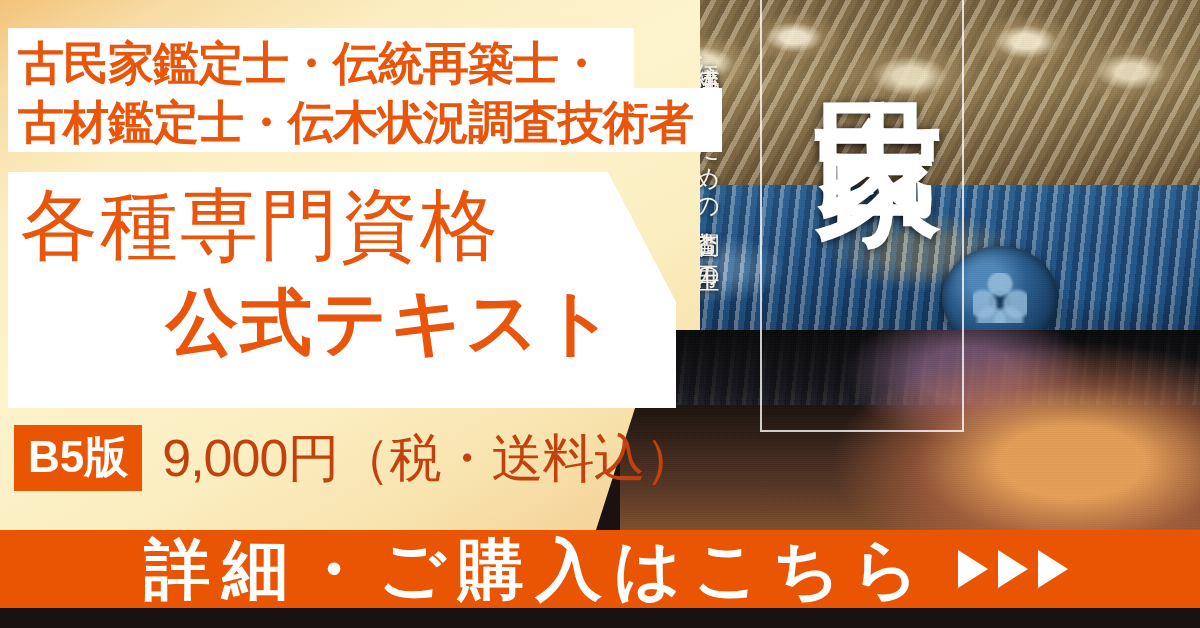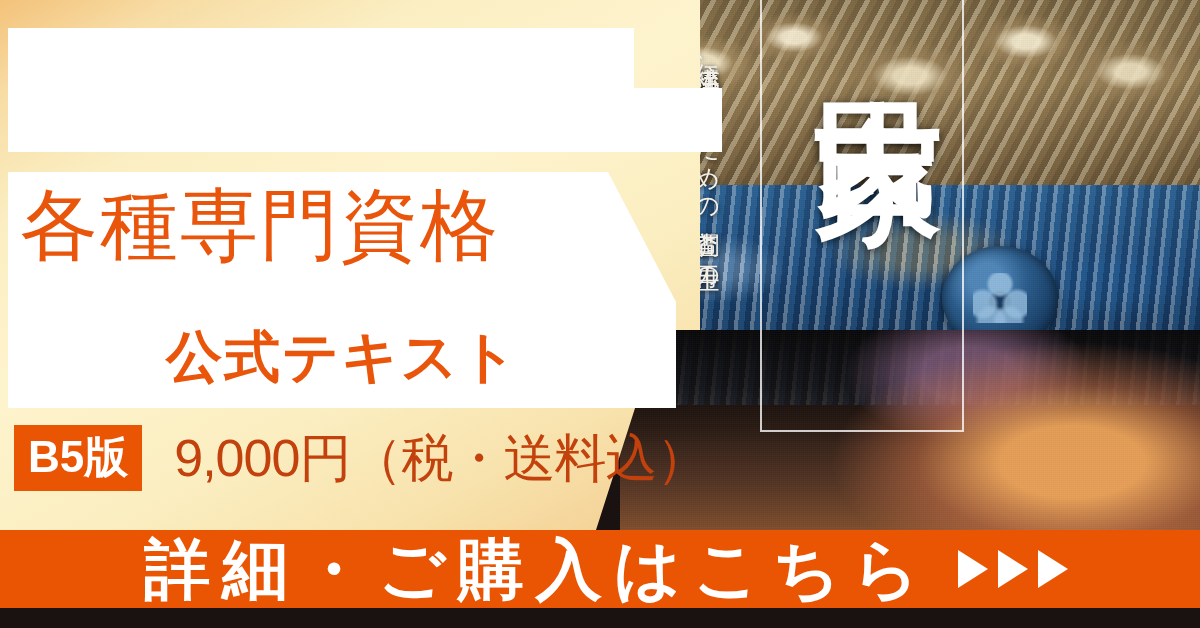--- a/index.html
+++ b/index.html
@@ -162,28 +162,28 @@
     color:#E8550B;
     white-space:pre-line;
   }
   .title-1{
     position:absolute;left:20px;top:186px;
     font-weight:400;font-size:78px;line-height:1;
     letter-spacing:2px;color:#E8550B;
   }
   .title-2{
     position:absolute;left:166px;top:286px;
-    font-weight:700;font-size:56px;line-height:1;
-    letter-spacing:2px;color:#E8550B;margin-top:43px;
+    font-weight:700;font-size:72px;line-height:1;
+    letter-spacing:2px;color:#E8550B;
   }
 
   
   .price-row{
     position:absolute;left:14px;top:425px;
-    display:flex;align-items:center;gap:32px;
+    display:flex;align-items:center;gap:20px;
   }
   .badge{
     background:#EA5504;color:#ffffff;
     font-weight:700;font-size:44px;line-height:1;
     padding:10px 14px 12px 14px;
     letter-spacing:0px;
   }
   .price{
     color:#c2410c;font-weight:400;
     font-size:52px;line-height:1;letter-spacing:-1px;
@@ -226,20 +226,22 @@
     <div class="cover-frame"></div>
     <div class="cover-sub">伝統構法、古民家活用のための調査と再生の</div>
     <div class="cover-title">古民家</div>
   </div>
 
   <div class="cream"></div>
 
   <div class="panel panel-top"></div>
   <div class="panel panel-main"></div>
 
+  <div class="quals">古民家鑑定士・伝統再築士・
+古材鑑定士・伝木状況調査技術者</div>
 
   <div class="title-1">各種専門資格</div>
 
   <div class="title-2">公式テキスト</div>
 
   <div class="price-row">
     <span class="badge">B5版</span>
     <span class="price">9,000円（税・送料込）</span>
   </div>
 

